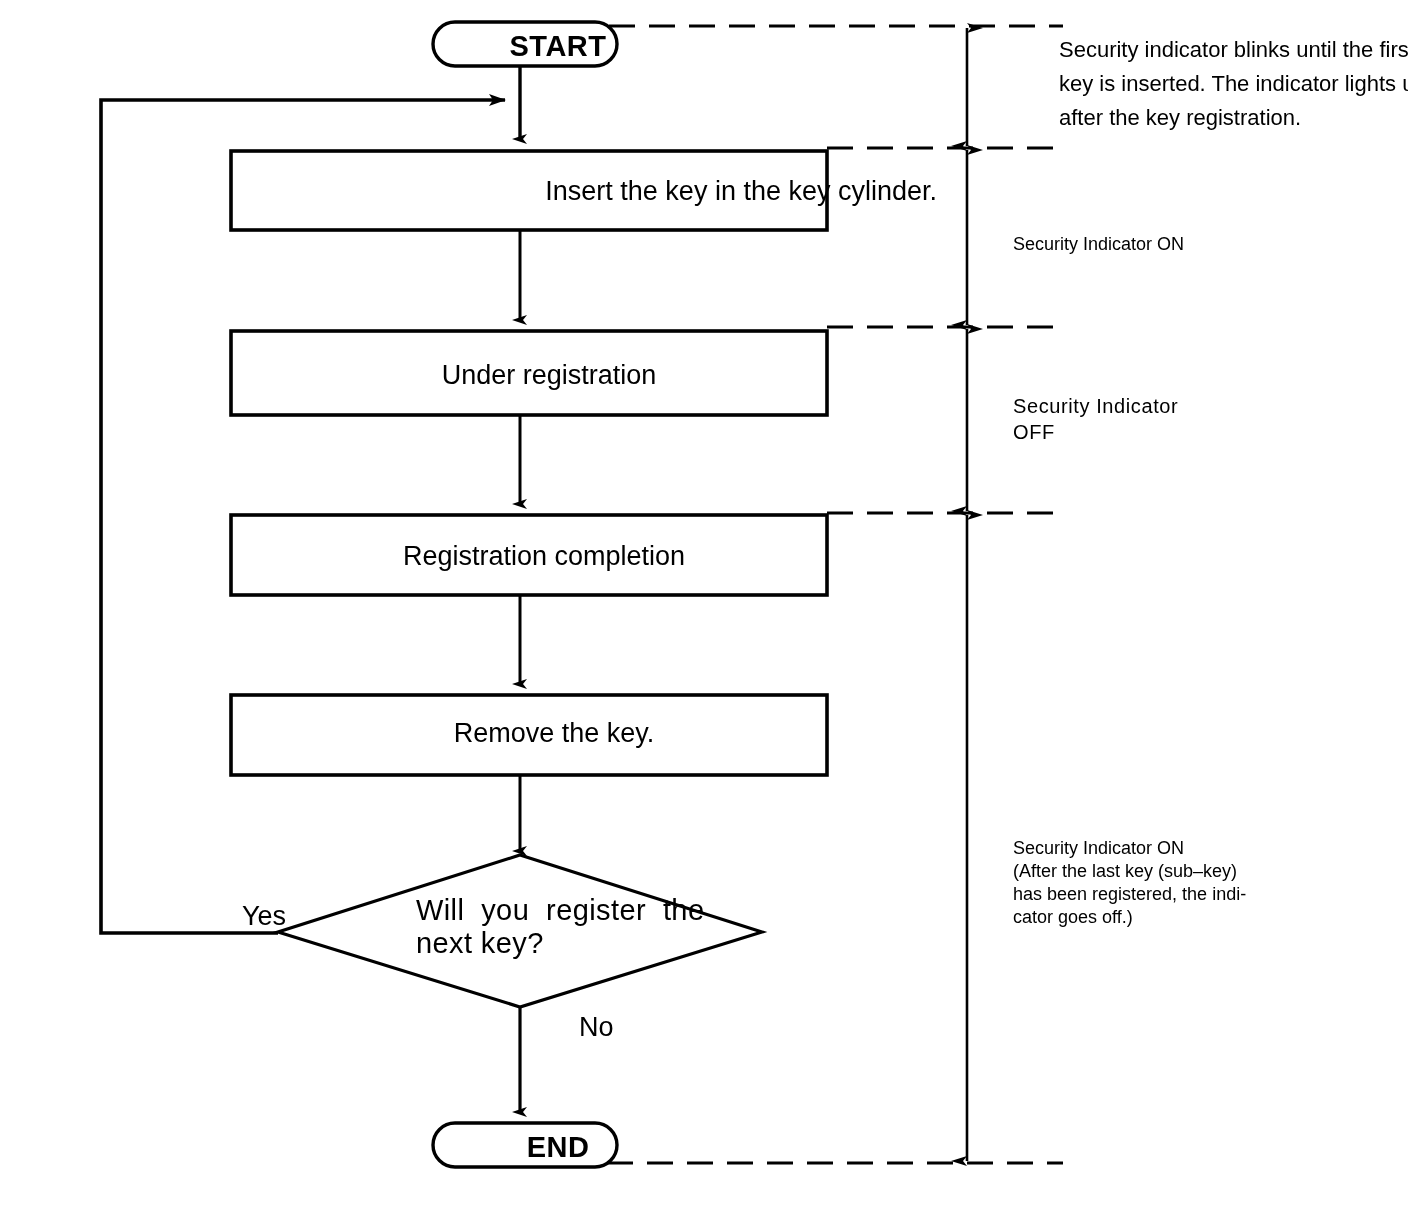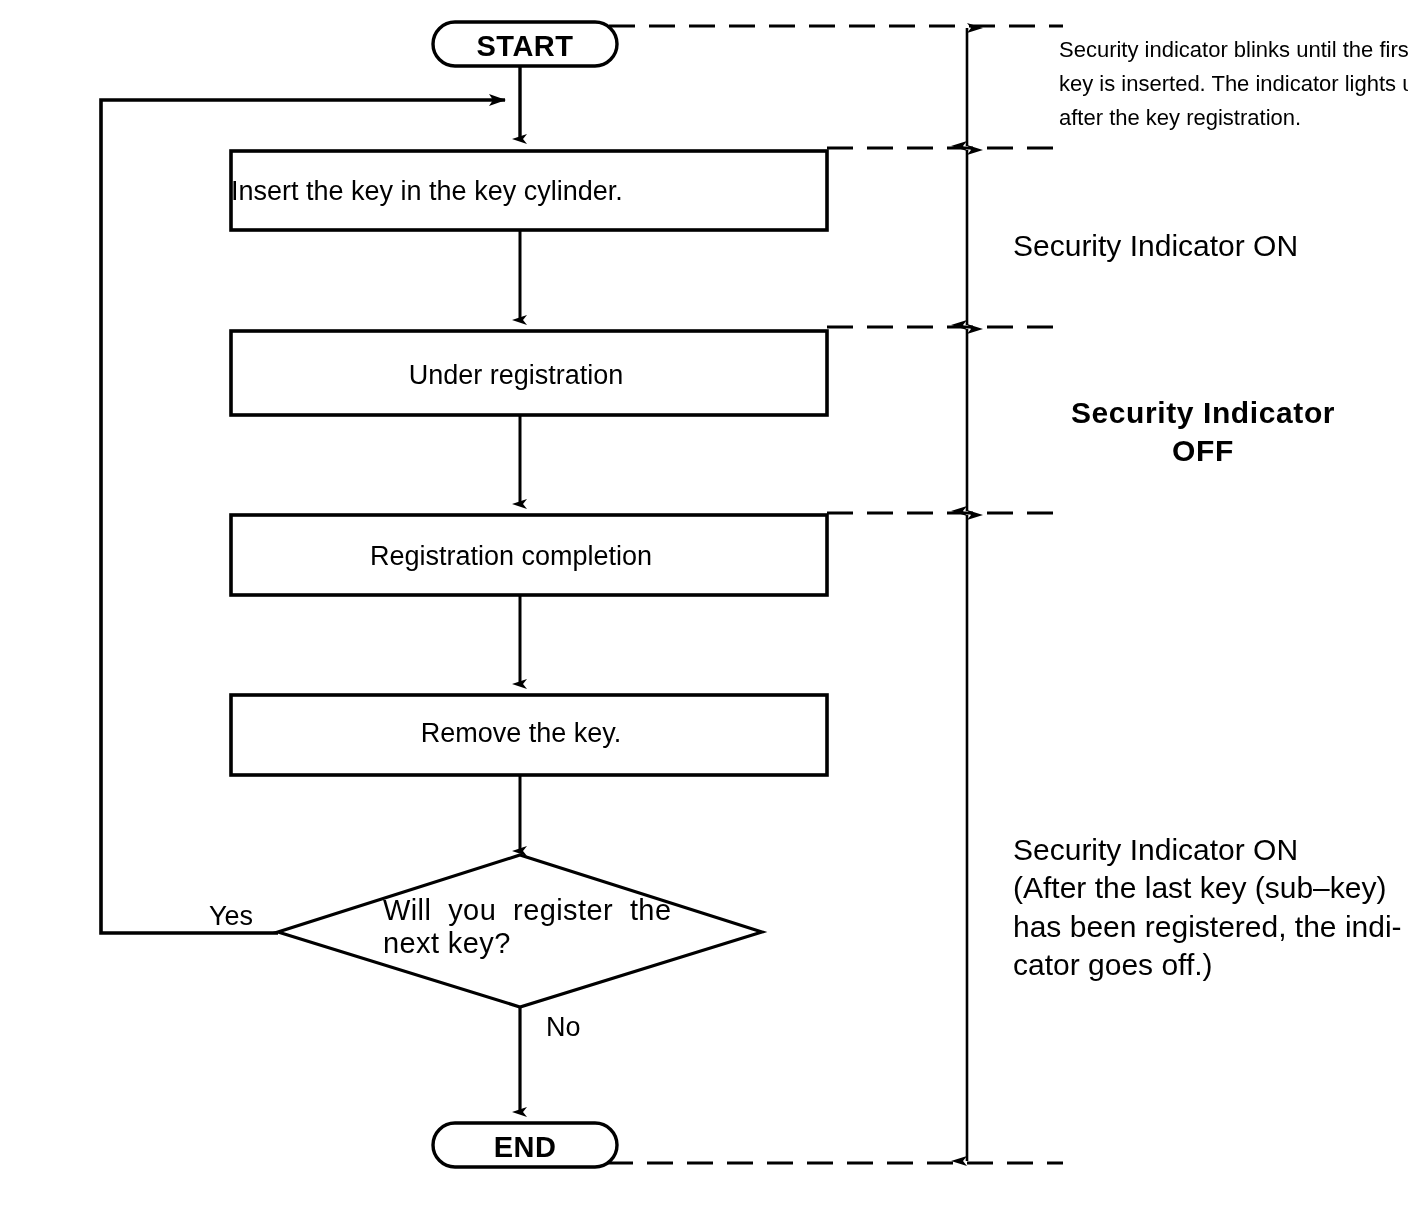--- a/index.html
+++ b/index.html
@@ -22,20 +22,21 @@
     top: 0;
     width: 1408px;
     height: 1220px;
   }
   .node-label {
     position: absolute;
     color: #000;
     font-family: "Liberation Sans", sans-serif;
     white-space: pre;
     line-height: 1.18;
+    padding-left: 33px;
   }
   .terminal-label {
     font-size: 29px;
     font-weight: 700;
     letter-spacing: 0.5px;
     text-align: center;
   }
   .process-label {
     font-size: 27px;
     font-weight: 400;
@@ -55,30 +56,30 @@
     font-family: "Liberation Sans", sans-serif;
     color: #000;
     white-space: pre-line;
   }
   .ann-small {
     font-size: 22px;
     line-height: 1.55;
     font-weight: 400;
   }
   .ann-big {
-    font-size: 30px;
+    font-size: 18px;
     line-height: 1.28;
     font-weight: 400;
+    margin-top: 6px;
   }
   .ann-spaced {
-    font-size: 30px;
+    font-size: 20px;
     line-height: 1.28;
-    font-weight: 700;
+    font-weight: 400;
     letter-spacing: 0.6px;
-    text-align: center;
   }
 </style>
 </head>
 <body>
 
 <div id="page">
 
   <svg id="diagram-svg" viewBox="0 0 1408 1220">
     <defs>
       <marker id="arrow-down" markerWidth="16" markerHeight="16" refX="5" refY="8" orient="auto" markerUnits="userSpaceOnUse">
@@ -168,21 +169,21 @@
     <g>
       <line x1="967" y1="329" x2="967" y2="511" stroke="#000" stroke-width="2.6" marker-start="url(#tick-up)" marker-end="url(#tick-down)"></line>
     </g>
     <g>
       <line x1="967" y1="515" x2="967" y2="1161" stroke="#000" stroke-width="2.6" marker-start="url(#tick-up)" marker-end="url(#tick-down)"></line>
     </g>
   </svg>
 
   <div class="node-label terminal-label" style="left:433px; top:29px; width:184px;">START</div>
 
-  <div class="node-label process-label" style="left:231px; top:176px; width:673px; text-align:left;">Insert the key in the key cylinder.</div>
+  <div class="node-label process-label" style="left:231px; top:176px; width:673px; text-align:right;">Insert the key in the key cylinder.</div>
 
   <div class="node-label process-label" style="left:231px; top:541px; width:560px; text-align:center;">Registration completion</div>
 
   <div class="node-label process-label" style="left:231px; top:360px; width:570px; text-align:center;">Under registration</div>
 
   <div class="node-label process-label" style="left:231px; top:718px; width:580px; text-align:center;">Remove the key.</div>
 
   <div class="node-label decision-label" style="left:383px; top:893px; width:330px; text-align:left;">Will  you  register  the</div>
   <div class="node-label decision-label" style="left:383px; top:926px; width:330px; text-align:left;">next key?</div>
 

